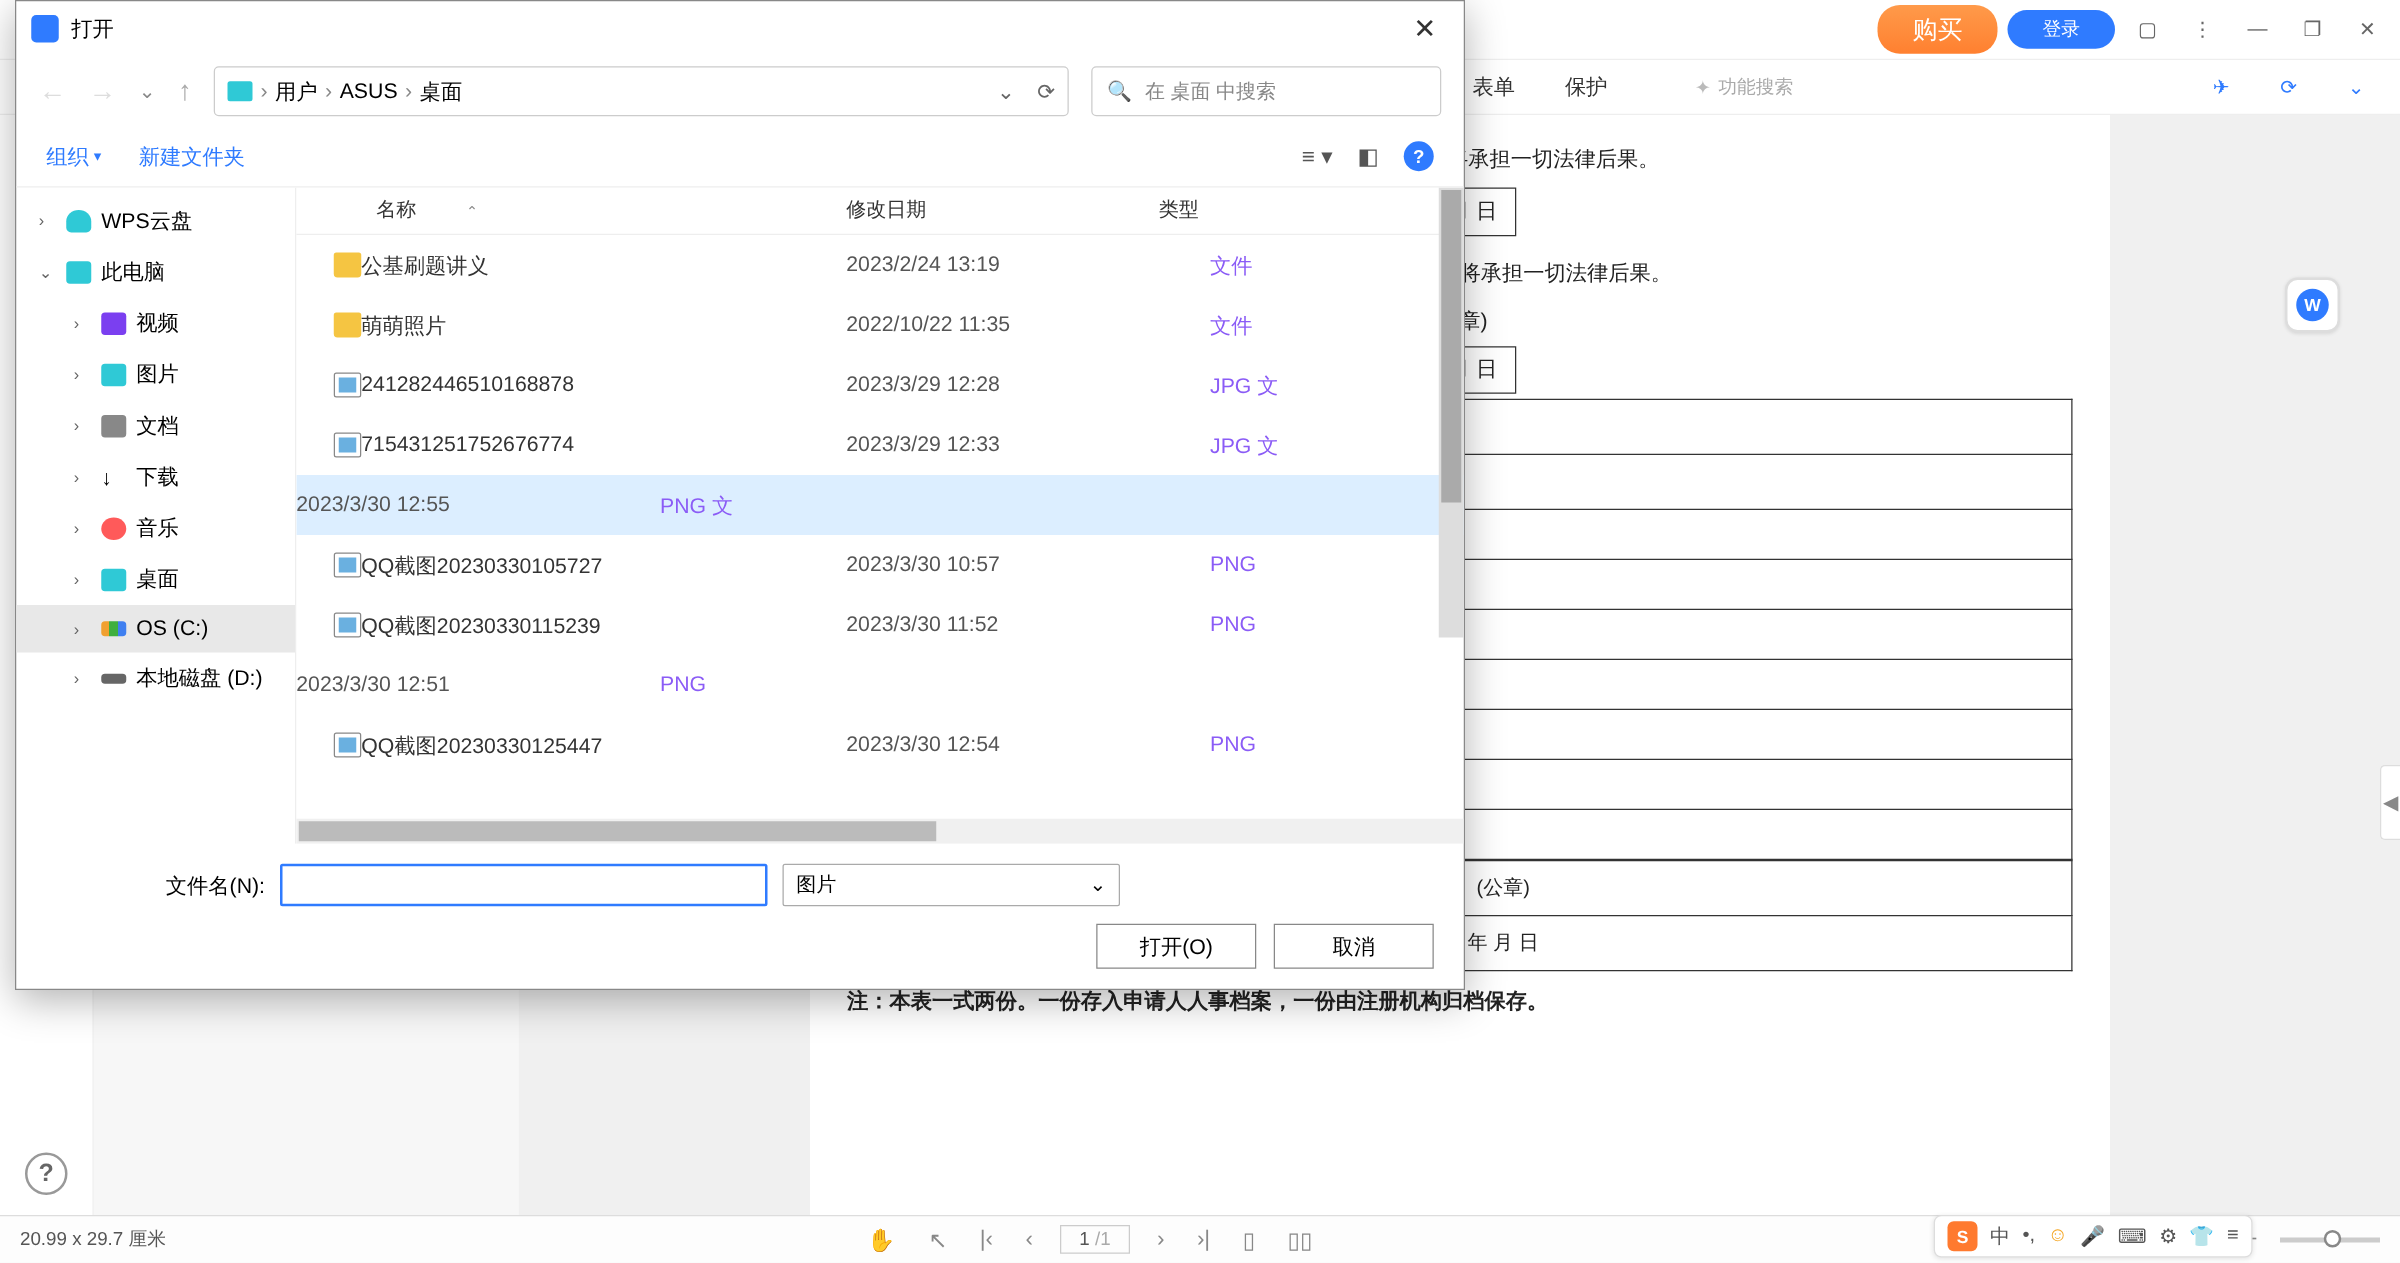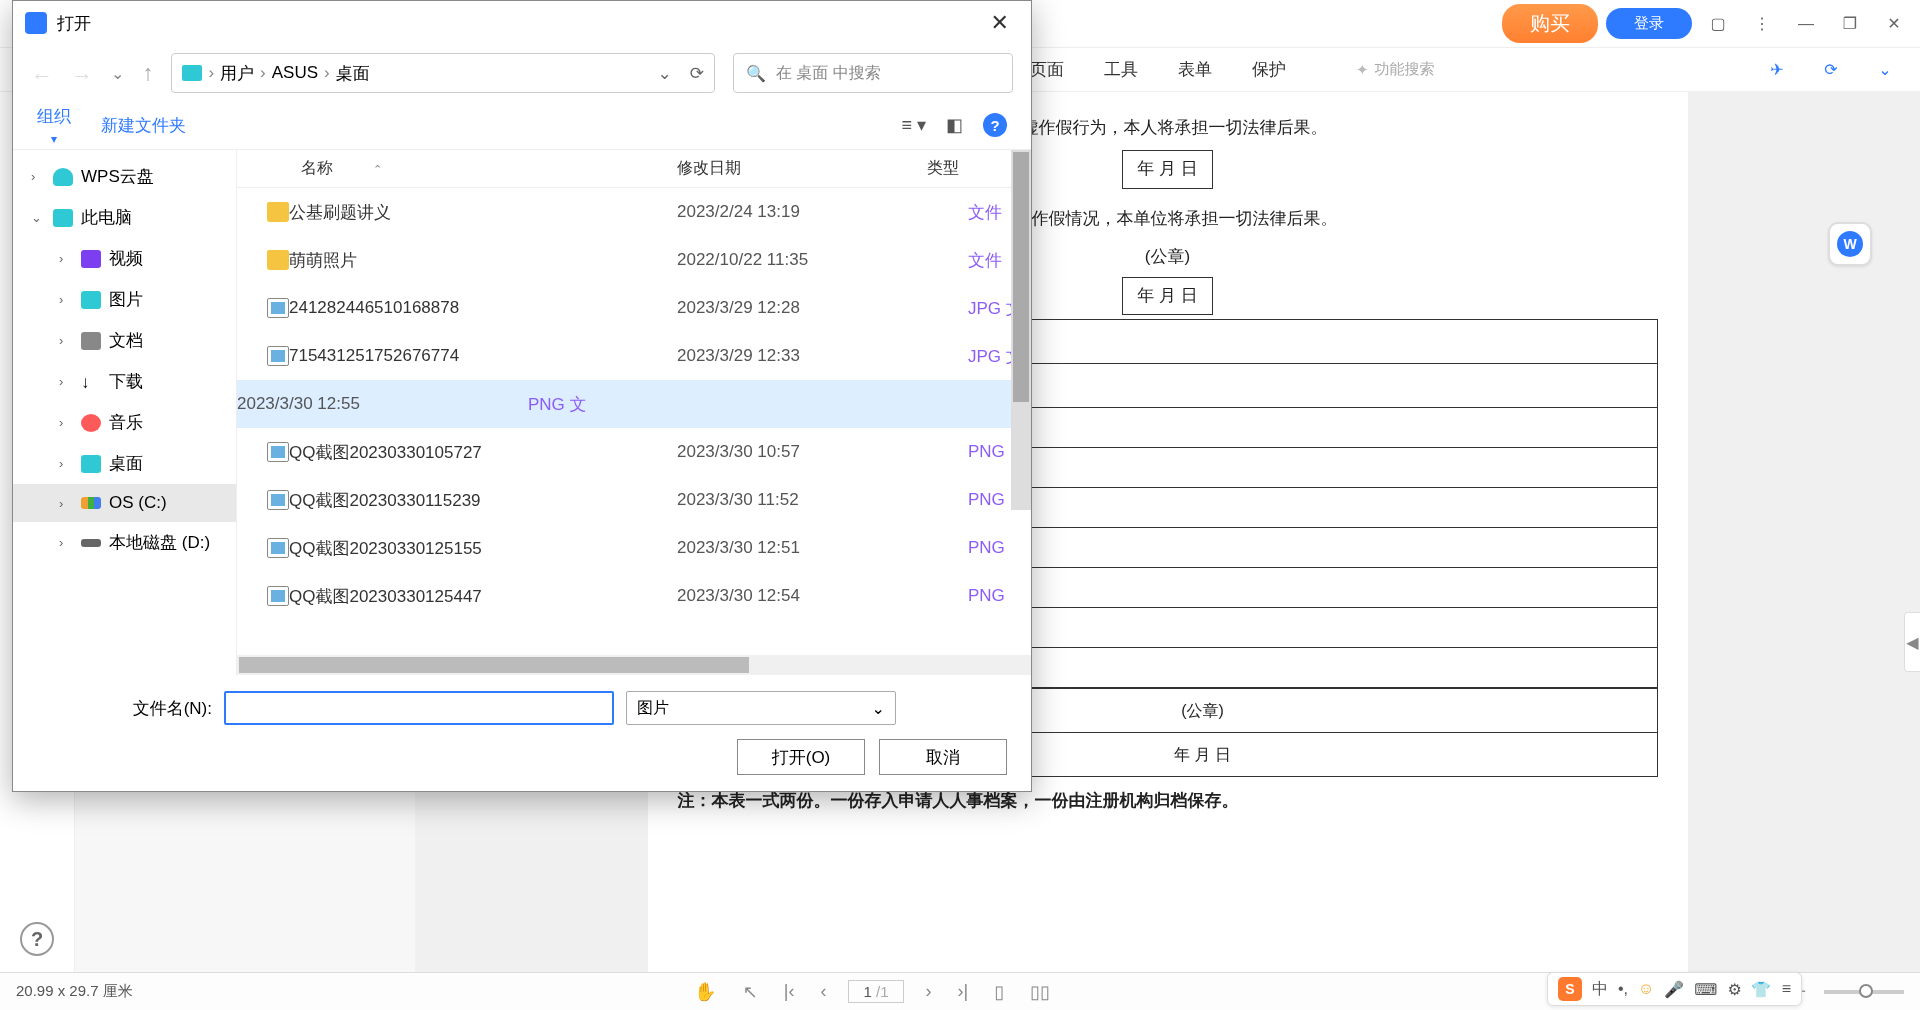--- a/index.html
+++ b/index.html
@@ -39,38 +39,38 @@
 .app-statusbar { height: 38px; border-top: 1px solid #ddd; display: flex; align-items: center; padding: 0 16px; font-size: 15px; color: #555; gap: 20px; background: #fdfdfd; }
 .status-left { flex: 0 0 auto; }
 .status-center { flex: 1; display: flex; align-items: center; justify-content: center; gap: 18px; }
 .status-right { flex: 0 0 auto; display: flex; align-items: center; gap: 14px; }
 .nav-btn { color: #888; cursor: pointer; padding: 0 4px; font-size: 18px; }
 .page-box { border: 1px solid #ccc; padding: 2px 14px; font-size: 15px; }
 .zoom-track { width: 80px; height: 4px; background: #ccc; position: relative; }
 .zoom-thumb { width: 14px; height: 14px; background: #fff; border: 2px solid #888; border-radius: 50%; position: absolute; top: -6px; left: 35px; }
 
 
-.dialog { position: absolute; top: 0; left: 12px; width: 1020px; height: 792px; background: #fff; border: 1px solid #888; box-shadow: 0 8px 30px rgba(0,0,0,.3); display: flex; flex-direction: column; z-index: 100; }
+.dialog { position: absolute; top: 0; left: 12px; width: 1160px; height: 792px; background: #fff; border: 1px solid #888; box-shadow: 0 8px 30px rgba(0,0,0,.3); display: flex; flex-direction: column; z-index: 100; }
 .dlg-title { height: 44px; display: flex; align-items: center; padding: 0 12px; }
 .dlg-title-icon { width: 22px; height: 22px; background: #2f7bff; border-radius: 4px; margin-right: 10px; }
 .dlg-title-text { font-size: 17px; flex: 1; }
 .dlg-close { font-size: 22px; cursor: pointer; padding: 4px 10px; color: #333; }
 
 .dlg-nav { height: 56px; display: flex; align-items: center; padding: 0 18px; gap: 18px; }
 .nav-arrow { color: #aaa; font-size: 22px; cursor: pointer; }
 .nav-arrow.disabled { color: #ddd; }
 .breadcrumb-box { flex: 1; height: 40px; border: 1px solid #ccc; border-radius: 4px; display: flex; align-items: center; padding: 0 10px; gap: 6px; font-size: 17px; }
 .bc-icon { width: 20px; height: 16px; background: #2fc9d6; border-radius: 2px; }
 .bc-sep { color: #888; }
 .bc-drop { margin-left: auto; color: #666; }
 .bc-refresh { margin-left: 12px; color: #666; cursor: pointer; }
 .search-box { width: 280px; height: 40px; border: 1px solid #ccc; border-radius: 4px; display: flex; align-items: center; padding: 0 12px; color: #888; gap: 10px; font-size: 16px; }
 
 .dlg-toolbar { height: 48px; display: flex; align-items: center; padding: 0 24px; gap: 30px; }
-.tb-link { color: #2f7bff; font-size: 17px; cursor: pointer; display: flex; align-items: center; gap: 4px; flex-direction: column; }
+.tb-link { color: #2f7bff; font-size: 17px; cursor: pointer; display: flex; align-items: center; gap: 4px; }
 .tb-right { margin-left: auto; display: flex; align-items: center; gap: 20px; }
 .tb-icon { color: #555; cursor: pointer; font-size: 18px; }
 .tb-help { width: 24px; height: 24px; background: #2f7bff; color: #fff; border-radius: 50%; display: flex; align-items: center; justify-content: center; font-size: 15px; font-weight: bold; }
 
 .dlg-main { flex: 1; display: flex; overflow: hidden; border-top: 1px solid #eee; }
 .tree { width: 224px; border-right: 1px solid #eee; overflow-y: auto; padding: 6px 0; font-size: 17px; }
 .tree-item { display: flex; align-items: center; padding: 9px 8px 9px 18px; gap: 8px; cursor: pointer; white-space: nowrap; }
 .tree-item.selected { background: #e8e8e8; }
 .tree-item.indent { padding-left: 46px; }
 .tree-chev { color: #666; width: 14px; font-size: 13px; }
@@ -390,24 +390,20 @@
           </div>
           <div class="fl-row">
             <div class="col-name">
               <span class="file-icon fi-img"></span>
               <span>QQ截图20230330115239</span>
             </div>
             <div class="col-date">2023/3/30 11:52</div>
             <div class="col-type">PNG</div>
           </div>
           <div class="fl-row">
-            <div class="col-name">
-              <span class="file-icon fi-img"></span>
-              <span>QQ截图20230330125155</span>
-            </div>
             <div class="col-date">2023/3/30 12:51</div>
             <div class="col-type">PNG</div>
           </div>
           <div class="fl-row">
             <div class="col-name">
               <span class="file-icon fi-img"></span>
               <span>QQ截图20230330125447</span>
             </div>
             <div class="col-date">2023/3/30 12:54</div>
             <div class="col-type">PNG</div>

